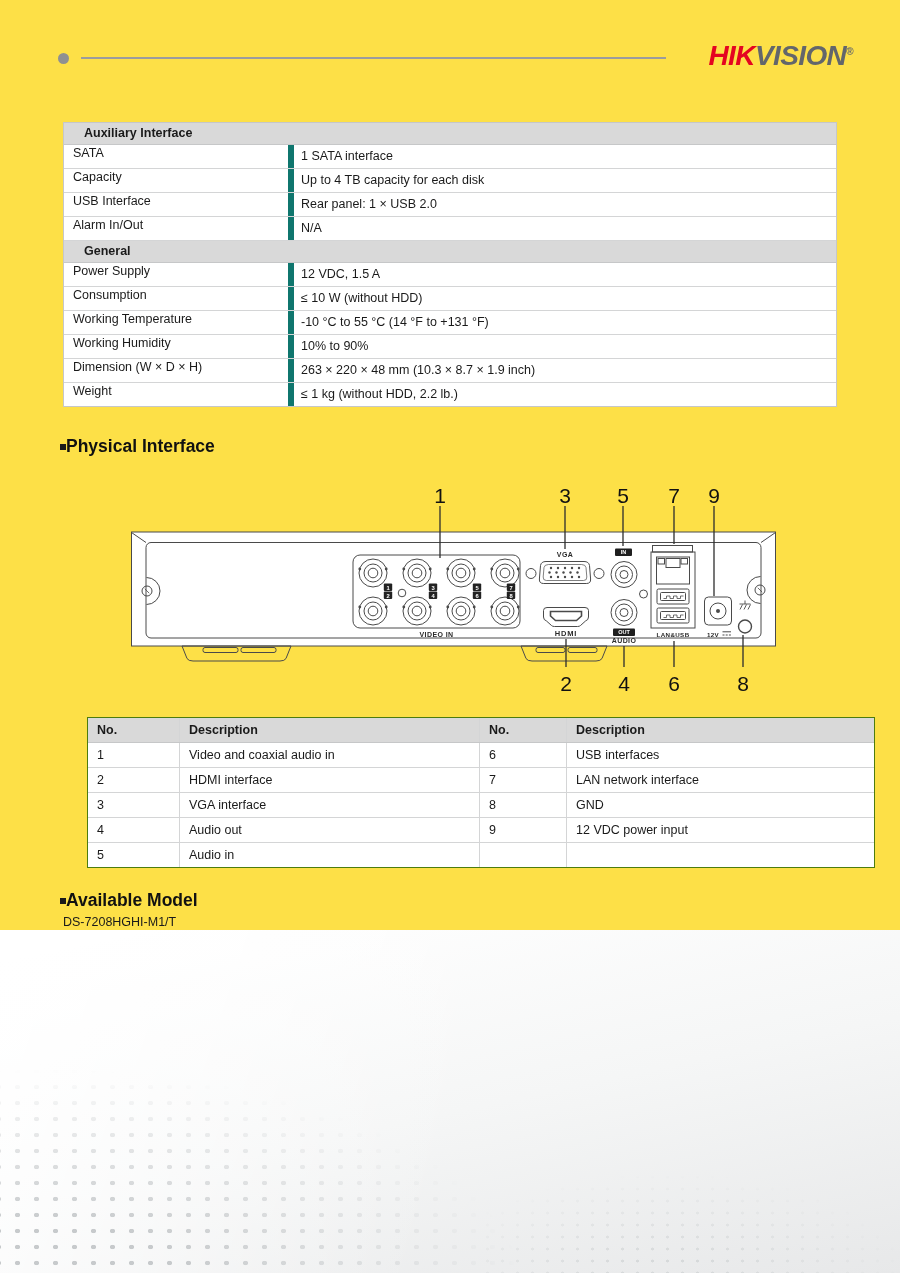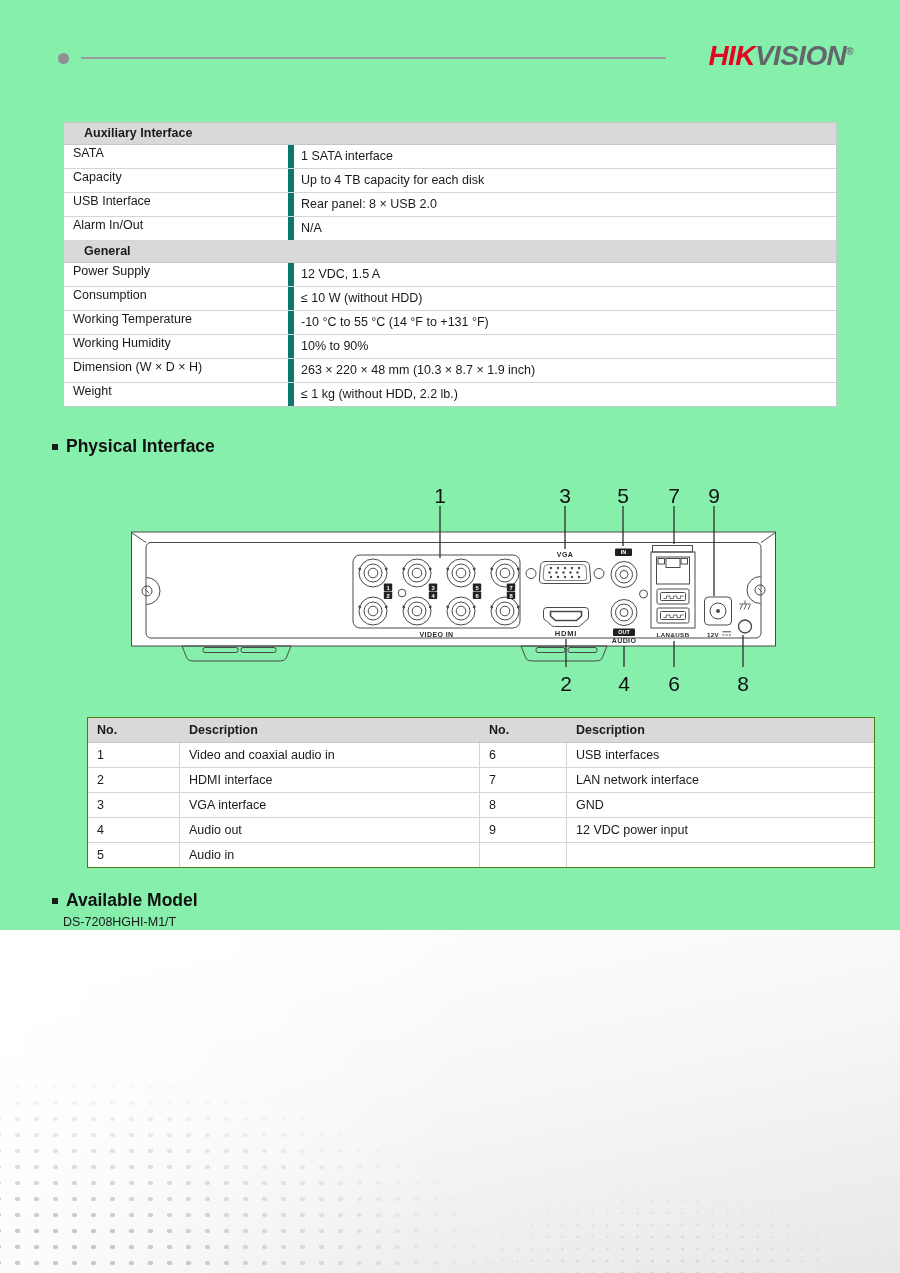--- a/index.html
+++ b/index.html
@@ -1,18 +1,18 @@
 <!DOCTYPE html>
 <html><head>
 <meta charset="utf-8">
 <style>
   html,body { margin:0; padding:0; background:#fff; }
   .page {
     position:relative; width:900px; height:1273px; overflow:hidden;
-    background:#86efac; color:#1a1a1a;
+    background:#fde047; color:#1a1a1a;
     font-family:"Liberation Sans", sans-serif;
   }
 
   
   .footer-bg {
     position:absolute; left:0; top:930px; width:900px; height:343px;
     background:linear-gradient(168deg, #ffffff 6%, #f5f6f6 52%, #e7e8e9 100%);
   }
   .footer-sheen {
     position:absolute; left:0; top:930px; width:900px; height:343px;
@@ -54,23 +54,23 @@
     height:21px; line-height:21px; background:#d9d9d9; font-weight:bold;
     padding-left:20px; border-bottom:1px solid #c6c7c8;
   }
   .spec-row { display:grid; grid-template-columns:224px 1fr; border-bottom:1px solid #d4d5d6; }
   .spec-row:last-child { border-bottom:none; }
   .spec-label { padding:1px 4px 4px 9px; line-height:15px; }
   .spec-value { padding:4px 4px 4px 7px; line-height:15px; border-left:6px solid #0f766e; }
 
   
   .section-heading {
-    position:absolute; left:52px; margin:0;
+    position:absolute; left:60px; margin:0;
     font-size:17.5px; font-weight:bold; color:#111;
-    display:flex; align-items:center; gap:8px; white-space:nowrap;
+    display:flex; align-items:center; white-space:nowrap;
   }
   .bullet { width:6px; height:6px; background:#1a1a1a; display:inline-block; }
   .model-text { position:absolute; left:63px; top:915px; font-size:12.5px; }
 
   
   .diagram { position:absolute; left:120px; top:478px; width:670px; height:218px; }
   .diagram text { font-family:"Liberation Sans", sans-serif; stroke:none; }
   .port-label { font-size:7px; font-weight:bold; fill:#2b2b2b; text-anchor:middle; letter-spacing:.4px; }
   .tag-text  { font-size:5.5px; font-weight:bold; fill:#ffffff; text-anchor:middle; }
   .chan-text { font-size:5.8px; font-weight:bold; fill:#ffffff; text-anchor:middle; }
@@ -106,21 +106,21 @@
       <div class="spec-row">
         <div class="spec-label">SATA</div>
         <div class="spec-value">1 SATA interface</div>
       </div>
       <div class="spec-row">
         <div class="spec-label">Capacity</div>
         <div class="spec-value">Up to 4 TB capacity for each disk</div>
       </div>
       <div class="spec-row">
         <div class="spec-label">USB Interface</div>
-        <div class="spec-value">Rear panel: 8 × USB 2.0</div>
+        <div class="spec-value">Rear panel: 1 × USB 2.0</div>
       </div>
       <div class="spec-row">
         <div class="spec-label">Alarm In/Out</div>
         <div class="spec-value">N/A</div>
       </div>
       <div class="spec-section-header">General</div>
       <div class="spec-row">
         <div class="spec-label">Power Supply</div>
         <div class="spec-value">12 VDC, 1.5 A</div>
       </div>

